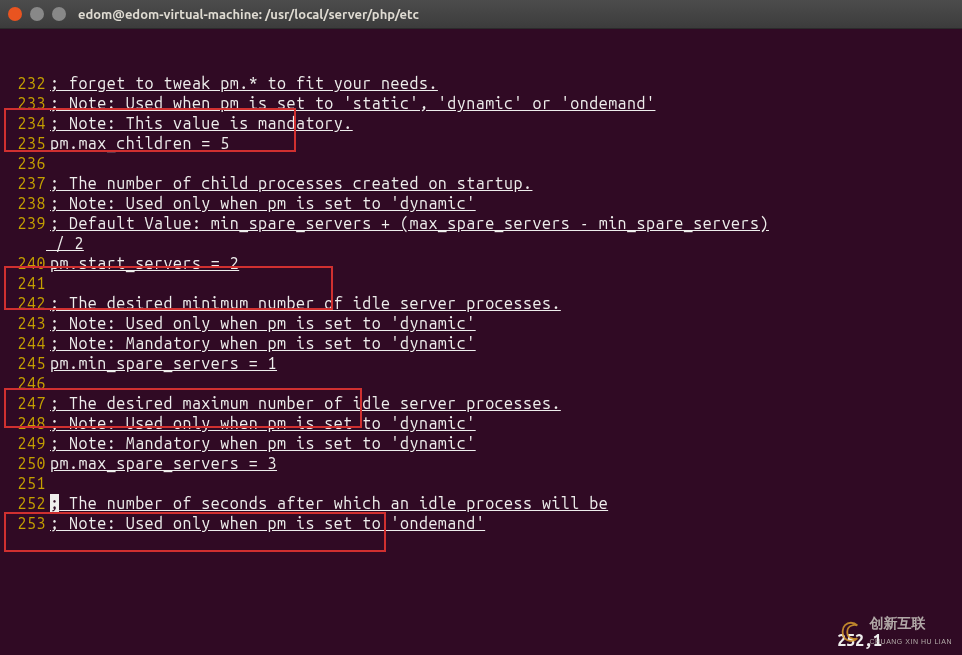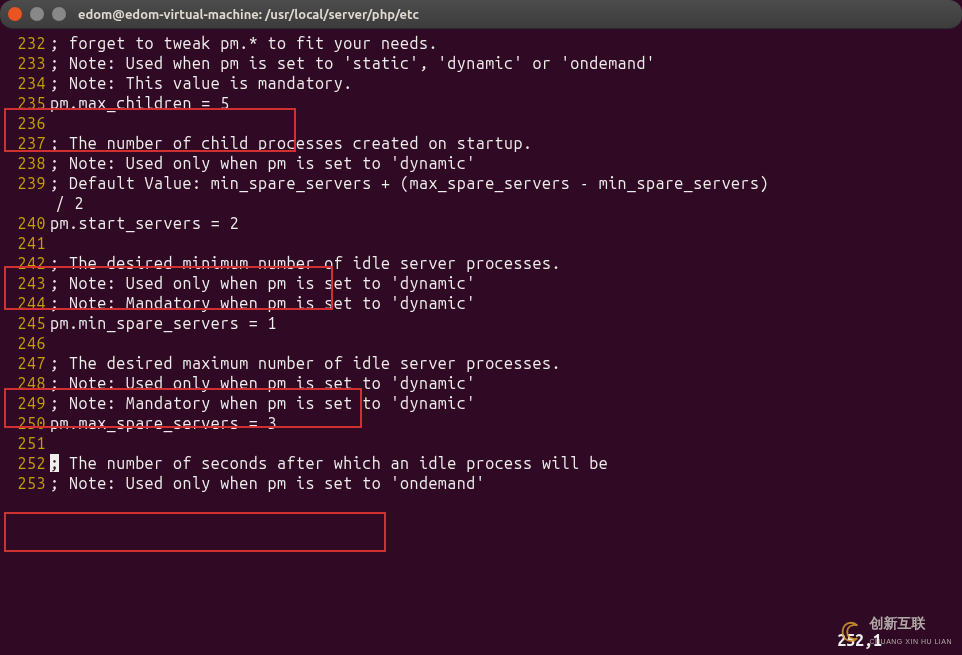--- a/index.html
+++ b/index.html
@@ -15,21 +15,20 @@
     position: relative;
   }
   .titlebar {
     height: 28px;
     background: linear-gradient(#4c4c4c, #3c3c3c);
     display: flex;
     align-items: center;
     padding: 0 8px;
     gap: 8px;
     border-bottom: 1px solid #2b2b2b;
-    border-radius: 13px;
   }
   .win-btn {
     width: 14px;
     height: 14px;
     border-radius: 50%;
     display: inline-block;
   }
   .btn-close { background: #e95420; }
   .btn-min   { background: #888888; }
   .btn-max   { background: #888888; }
@@ -38,35 +37,37 @@
     font-family: Ubuntu, sans-serif;
     font-size: 13px;
     font-weight: bold;
     margin-left: 4px;
   }
   .editor {
     padding: 4px 0 0 0;
     white-space: pre;
     line-height: 1.25;
     letter-spacing: 0.5px;
+    margin-top: 40px;
   }
   .row {
     display: flex;
     align-items: flex-start;
   }
   .ln {
     color: #c4a000;
     width: 46px;
     text-align: right;
     padding-right: 4px;
     flex-shrink: 0;
   }
   .txt {
     color: #eeeeec;
     flex: 1 1 auto;
+    text-decoration: underline;
   }
   .wrap-indent {
     width: 46px;
     flex-shrink: 0;
   }
   .hlbox {
     position: absolute;
     border: 2px solid #d03030;
     pointer-events: none;
   }

